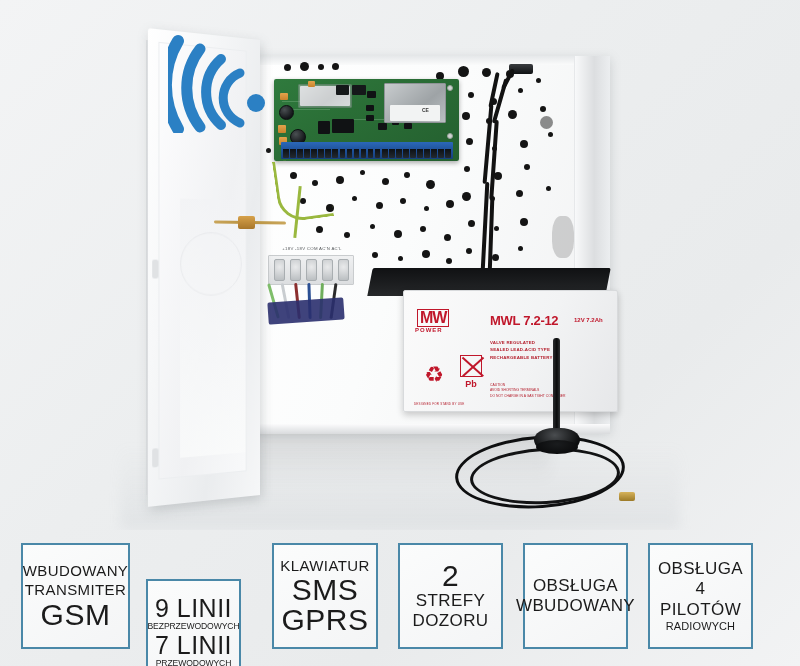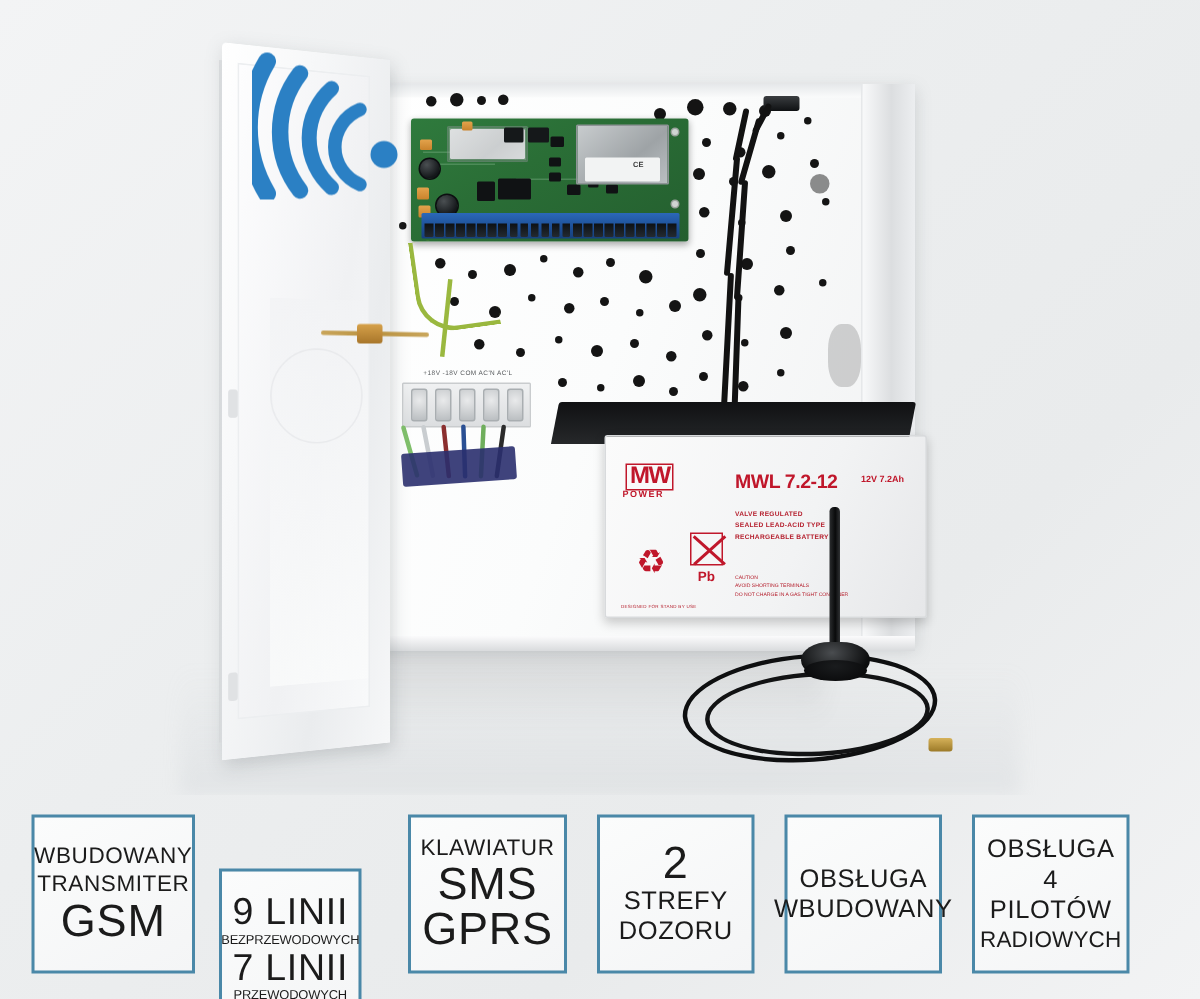--- a/index.html
+++ b/index.html
@@ -334,21 +334,21 @@
     display: flex; flex-direction: column;
     align-items: center; justify-content: center;
     text-align: center;
     color: #1b1b1b;
     padding: 2px 3px;
   }
   .fbox .big   { font-size: 30px; font-weight: 400; line-height: 1.0; letter-spacing: .5px; }
   .fbox .big2  { font-size: 25px; font-weight: 400; line-height: 1.05; letter-spacing: .5px; }
   .fbox .mid   { font-size: 15px; font-weight: 400; line-height: 1.25; letter-spacing: .4px; }
   .fbox .mid2  { font-size: 17px; font-weight: 400; line-height: 1.2; letter-spacing: .4px; }
-  .fbox .sm    { font-size: 15px; font-weight: 400; line-height: 1.2; letter-spacing: .1px; }
+  .fbox .sm    { font-size: 11px; font-weight: 400; line-height: 1.2; letter-spacing: .1px; }
   .fbox .xs    { font-size: 8.6px; font-weight: 400; line-height: 1.25; letter-spacing: -.1px; }
 
   #fbox-gsm      { left: 21px;  width: 109px; }
   #fbox-lines    { left: 146px; width: 95px; margin-top: 36px; }
   #fbox-sms      { left: 272px; width: 106px; }
   #fbox-zones    { left: 398px; width: 105px; }
   #fbox-keypads  { left: 523px; width: 105px; }
   #fbox-remotes  { left: 648px; width: 105px; }
 </style>
 </head>

